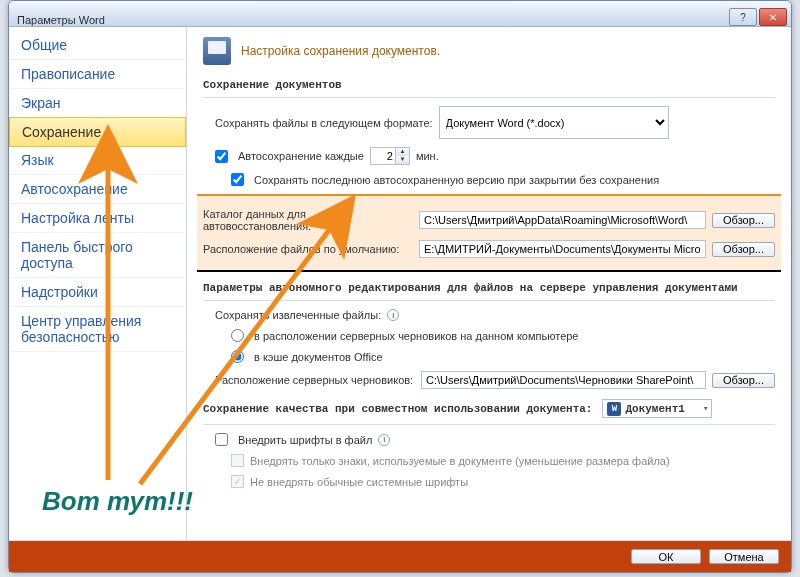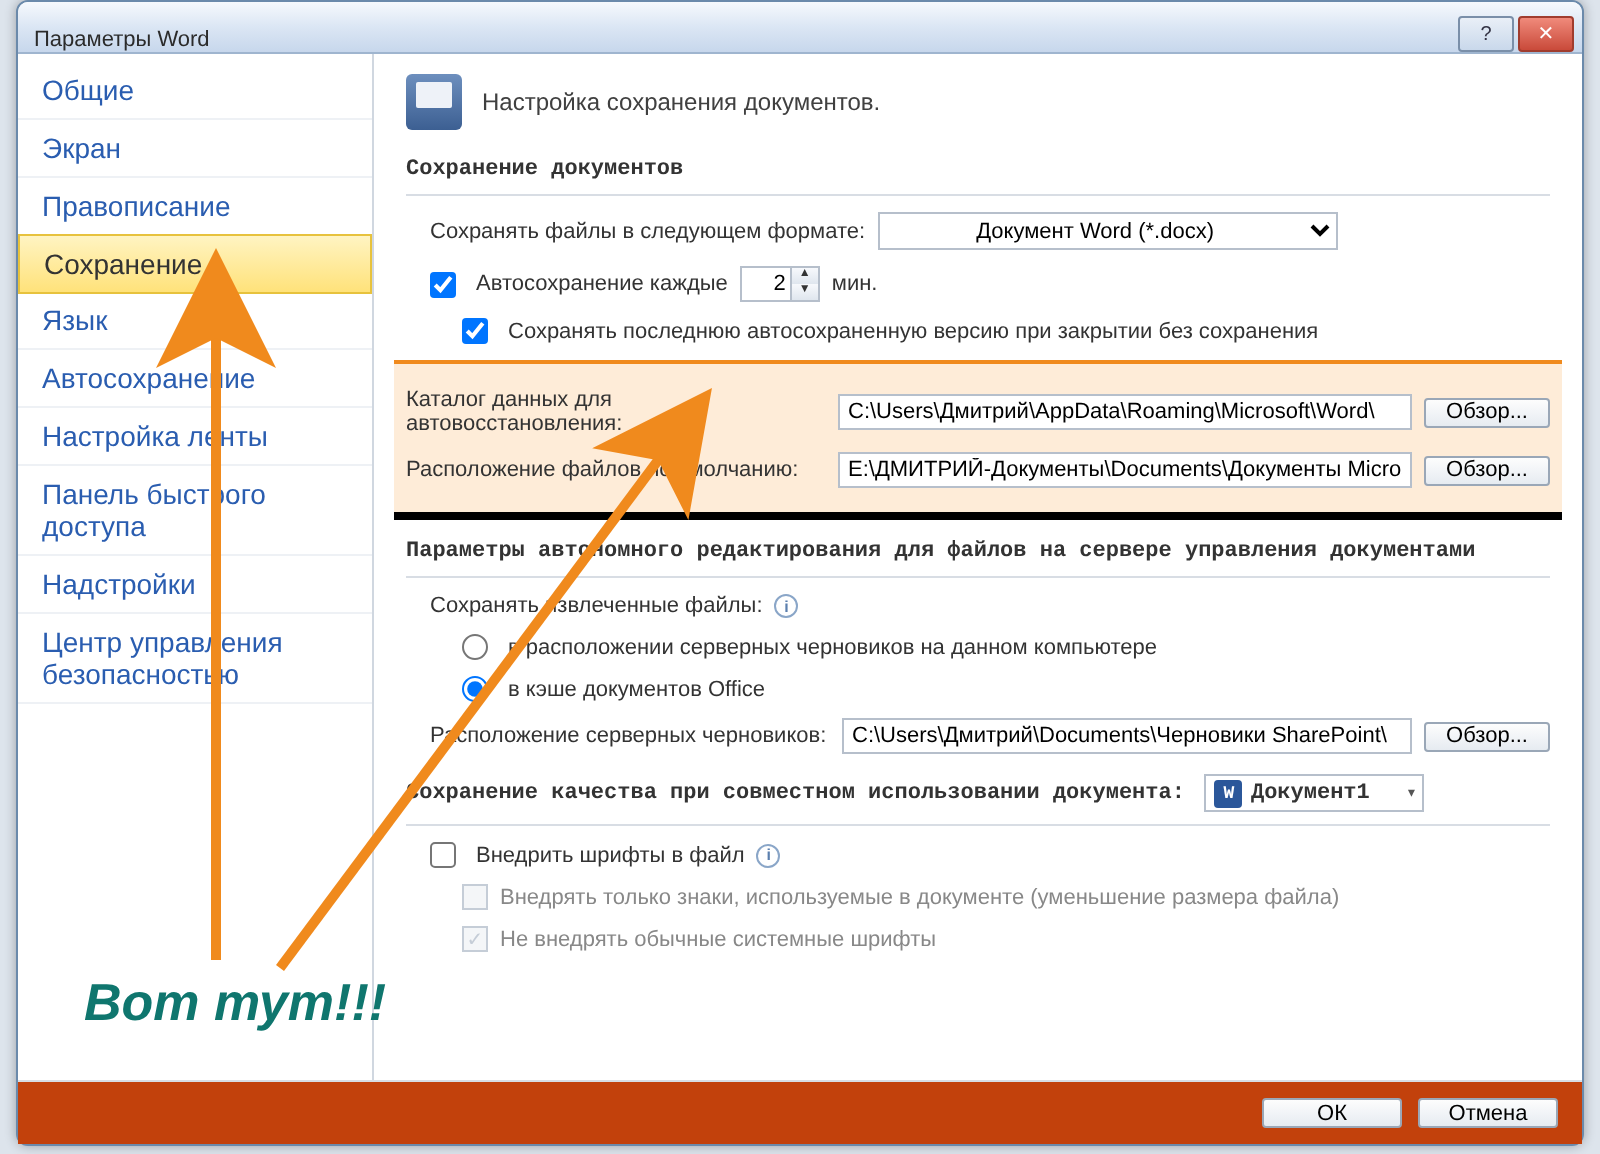--- a/index.html
+++ b/index.html
@@ -75,21 +75,21 @@
   .content {
     flex: 1;
     padding: 10px 16px 10px 16px;
     overflow-y: auto;
     position: relative;
   }
   .hdr {
     display: flex;
     align-items: center;
     gap: 10px;
-    color: #404040;
+    color: #a16207;
     font-size: 12px;
     margin-bottom: 12px;
   }
   .disk-icon {
     width: 28px; height: 28px;
     background: linear-gradient(#6d8fbe,#3c5f92);
     border-radius: 3px;
     position: relative;
   }
   .disk-icon::after{
@@ -128,42 +128,41 @@
     padding: 0 10px;
     border: 1px solid #9aa7b7;
     background: linear-gradient(#fdfdfd,#e6ebf1);
     border-radius: 2px;
     font-size: 11px;
     cursor: pointer;
     display: inline-flex; align-items: center; justify-content: center;
   }
   select.sel, .combo {
     border: 1px solid #b6bfcb;
-    height: 19px;
+    height: 33px;
     font-size: 11px;
     background: #fff;
     padding: 0 2px;
-    text-align: center;
   }
   .spin {
     width: 40px; height: 18px;
     display: inline-flex;
     border: 1px solid #b6bfcb;
   }
   .spin input { border:0; width: 24px; font-size: 11px; text-align: right; padding-right: 2px;}
   .spin .arrows { width: 14px; display:flex; flex-direction: column; border-left:1px solid #b6bfcb;}
   .spin .arrows span{flex:1; font-size:6px; text-align:center; line-height:7px; background:linear-gradient(#f7f9fc,#dfe6ee);}
   .info-icon {
     display:inline-flex; width:12px; height:12px; border:1px solid #8aa6c8; border-radius:50%;
     align-items:center; justify-content:center; font-size:8px; color:#5b7fae; font-weight:bold;
   }
   .highlight-band {
     background: #f9a23a33;
     border-top: 2px solid #f08a1d;
-    border-bottom: 4px solid #000000;
+    border-bottom: 2px solid #000000;
     margin: 2px -6px;
     padding: 4px 6px;
   }
   .radio-group .row { padding-left: 28px; }
   .checkbox {
     width:13px; height:13px; border:1px solid #8c9aaa; background:#fff;
     display:inline-flex; align-items:center; justify-content:center; font-size:10px; color:#2a5db0;
   }
   .checkbox.disabled { border-color:#c5cdD7; color:#c5cdd7; background:#f4f6f8;}
   input[type=radio]{ margin:0 4px 0 0;}
@@ -208,22 +207,22 @@
     <span class="title">Параметры Word</span>
     <div class="winbtns">
       <div class="winbtn">?</div>
       <div class="winbtn close">✕</div>
     </div>
   </div>
 
   <div class="body">
     <div class="sidebar">
       <div class="navitem">Общие</div>
+      <div class="navitem">Правописание</div>
       <div class="navitem">Экран</div>
-      <div class="navitem">Правописание</div>
       <div class="navitem selected">Сохранение</div>
       <div class="navitem">Язык</div>
       <div class="navitem">Автосохранение</div>
       <div class="navitem">Настройка ленты</div>
       <div class="navitem">Панель быстрого доступа</div>
       <div class="navitem">Надстройки</div>
       <div class="navitem">Центр управления безопасностью</div>
     </div>
 
     <div class="content">

